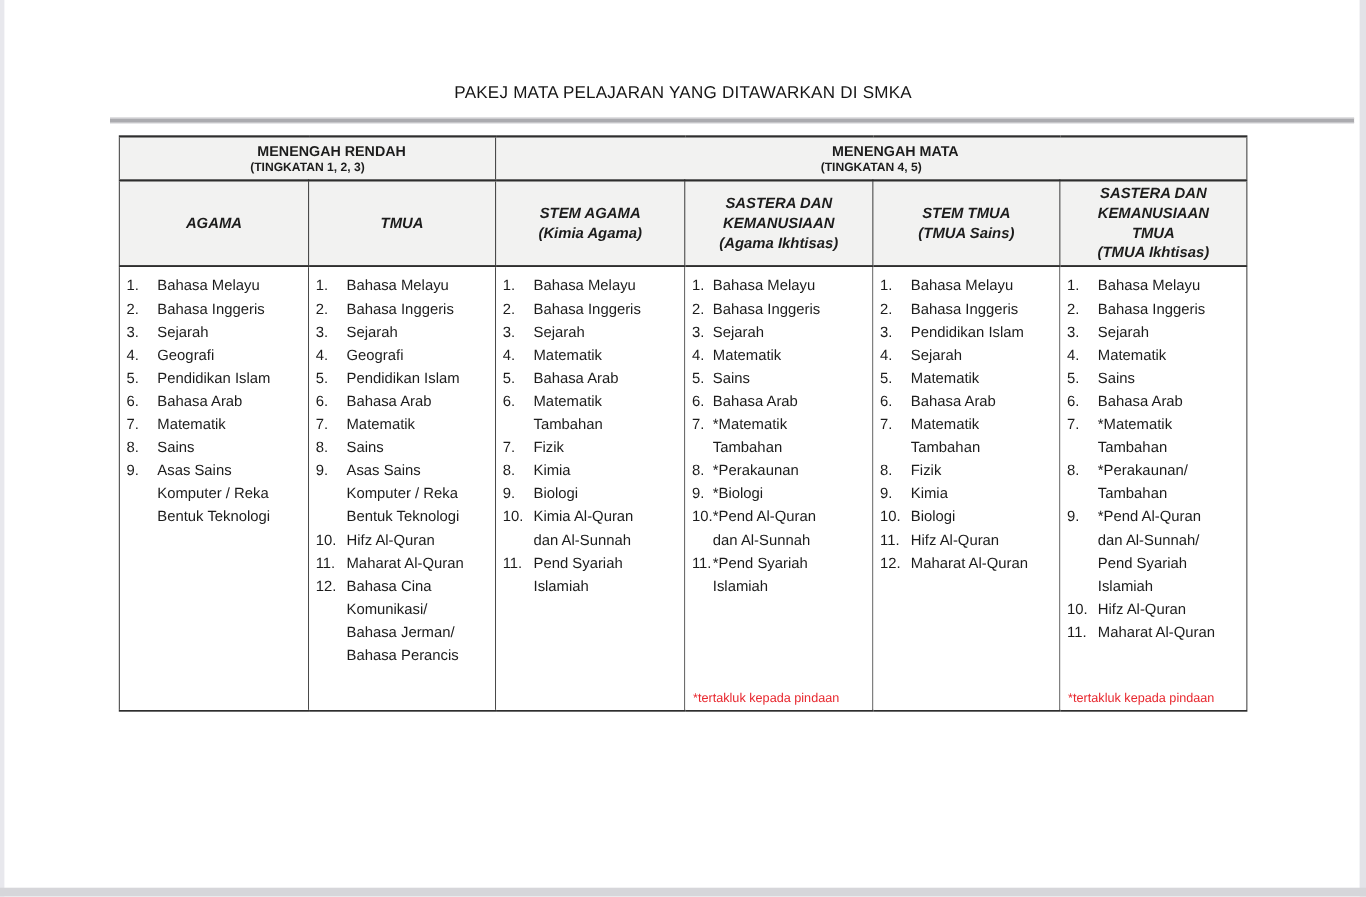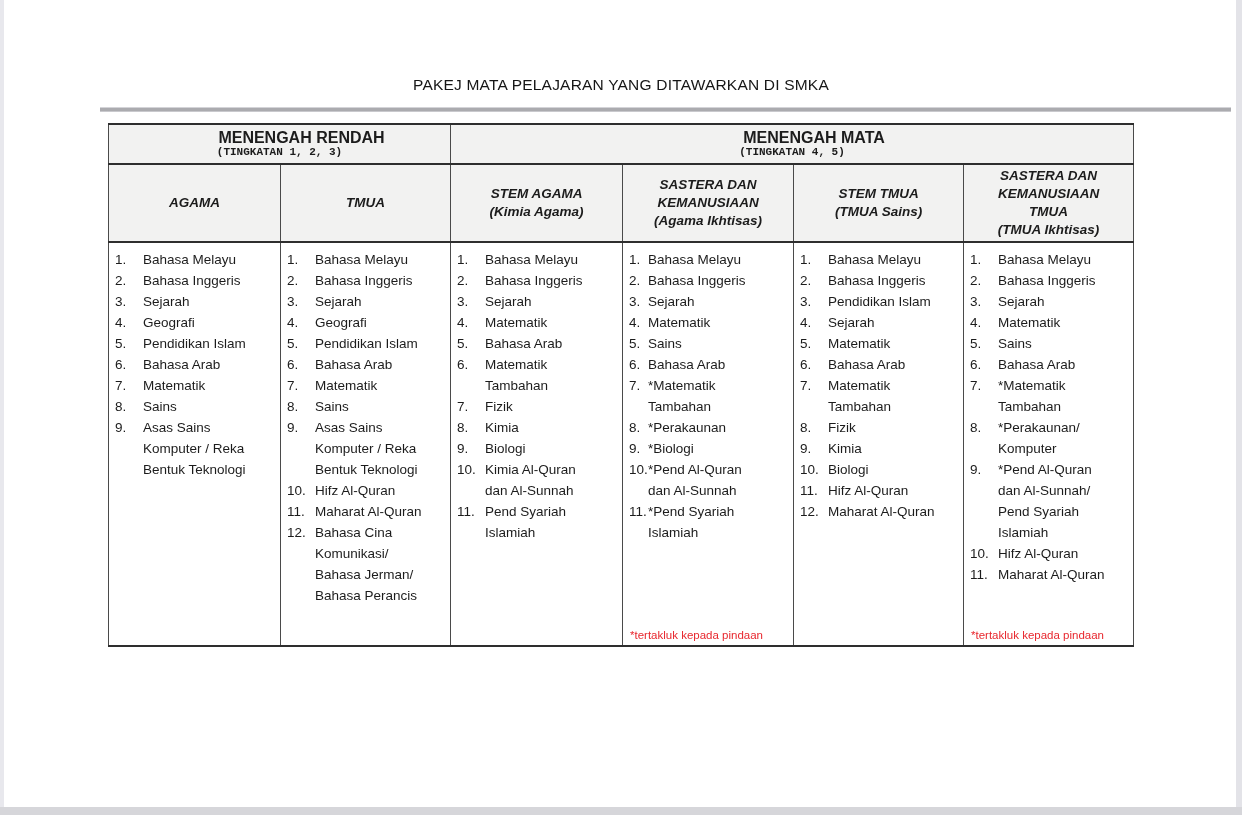--- a/index.html
+++ b/index.html
@@ -32,22 +32,22 @@
     border-collapse: collapse; table-layout: fixed;
   }
   table.pkg td {
     border-left: 1px solid #4a4a4a; border-right: 1px solid #4a4a4a;
     border-top: 2px solid #2e2e2e; border-bottom: 2px solid #2e2e2e;
   }
   td.grp {
     height: 38px; background: #f2f2f1;
     text-align: center; vertical-align: middle; padding: 0;
   }
-  .grp-t { font-size: 16px; font-weight: bold; line-height: 17px; padding-left: 44px; }
-  .grp-s { font-size: 11px;  font-weight: bold; line-height: 13px; font-family: Liberation Mono, monospace; }
+  .grp-t { font-size: 13px; font-weight: bold; line-height: 17px; padding-left: 44px; }
+  .grp-s { font-size: 11px;  font-weight: bold; line-height: 13px; }
   td.colhead {
     height: 76px; background: #f2f2f1;
     text-align: center; vertical-align: middle; padding: 0 2px;
   }
   .chl {
     font-weight: bold; font-style: italic; font-size: 13.5px; line-height: 18px;
     white-space: pre-line;
   }
   td.bodycell {
     background: #ffffff; vertical-align: top;
@@ -408,21 +408,21 @@
               <span class="txt">Bahasa Arab</span>
             </div>
             <div class="li">
               <span class="num">7.</span>
               <span class="txt">*Matematik
 Tambahan</span>
             </div>
             <div class="li">
               <span class="num">8.</span>
               <span class="txt">*Perakaunan/
-Komputer</span>
+Tambahan</span>
             </div>
             <div class="li">
               <span class="num">9.</span>
               <span class="txt">*Pend Al-Quran
 dan Al-Sunnah/
 Pend Syariah
 Islamiah</span>
             </div>
             <div class="li">
               <span class="num">10.</span>

